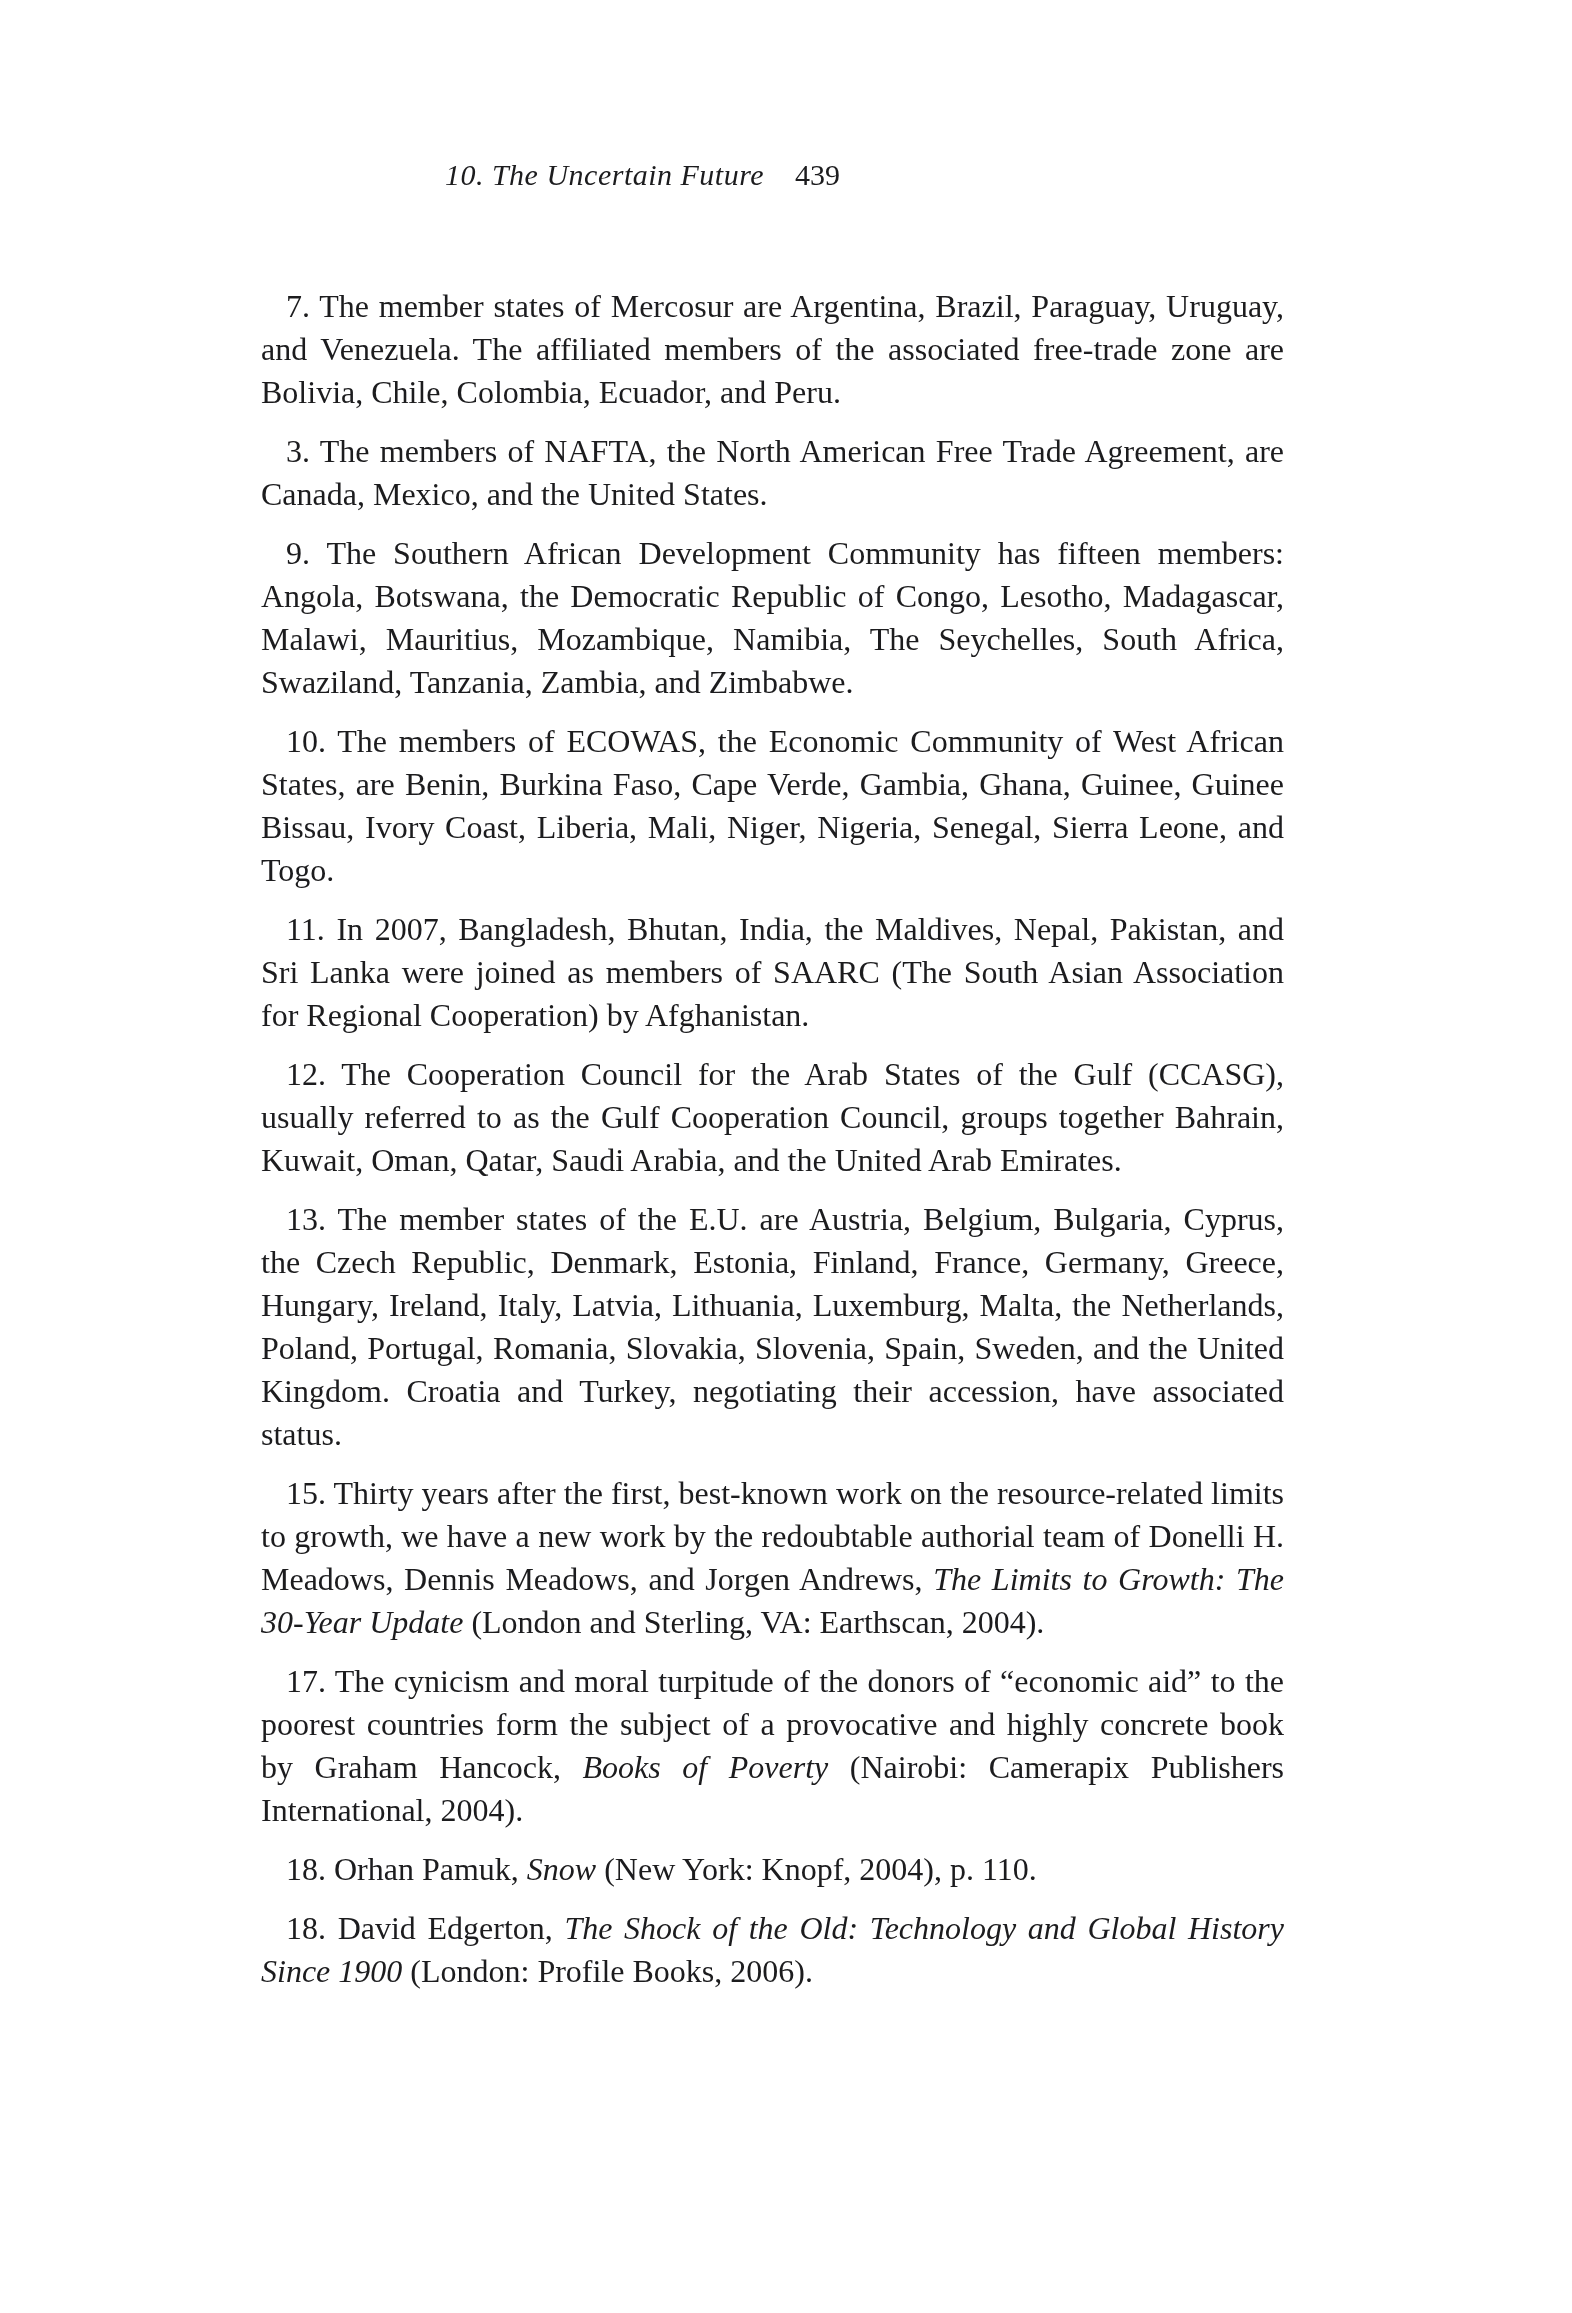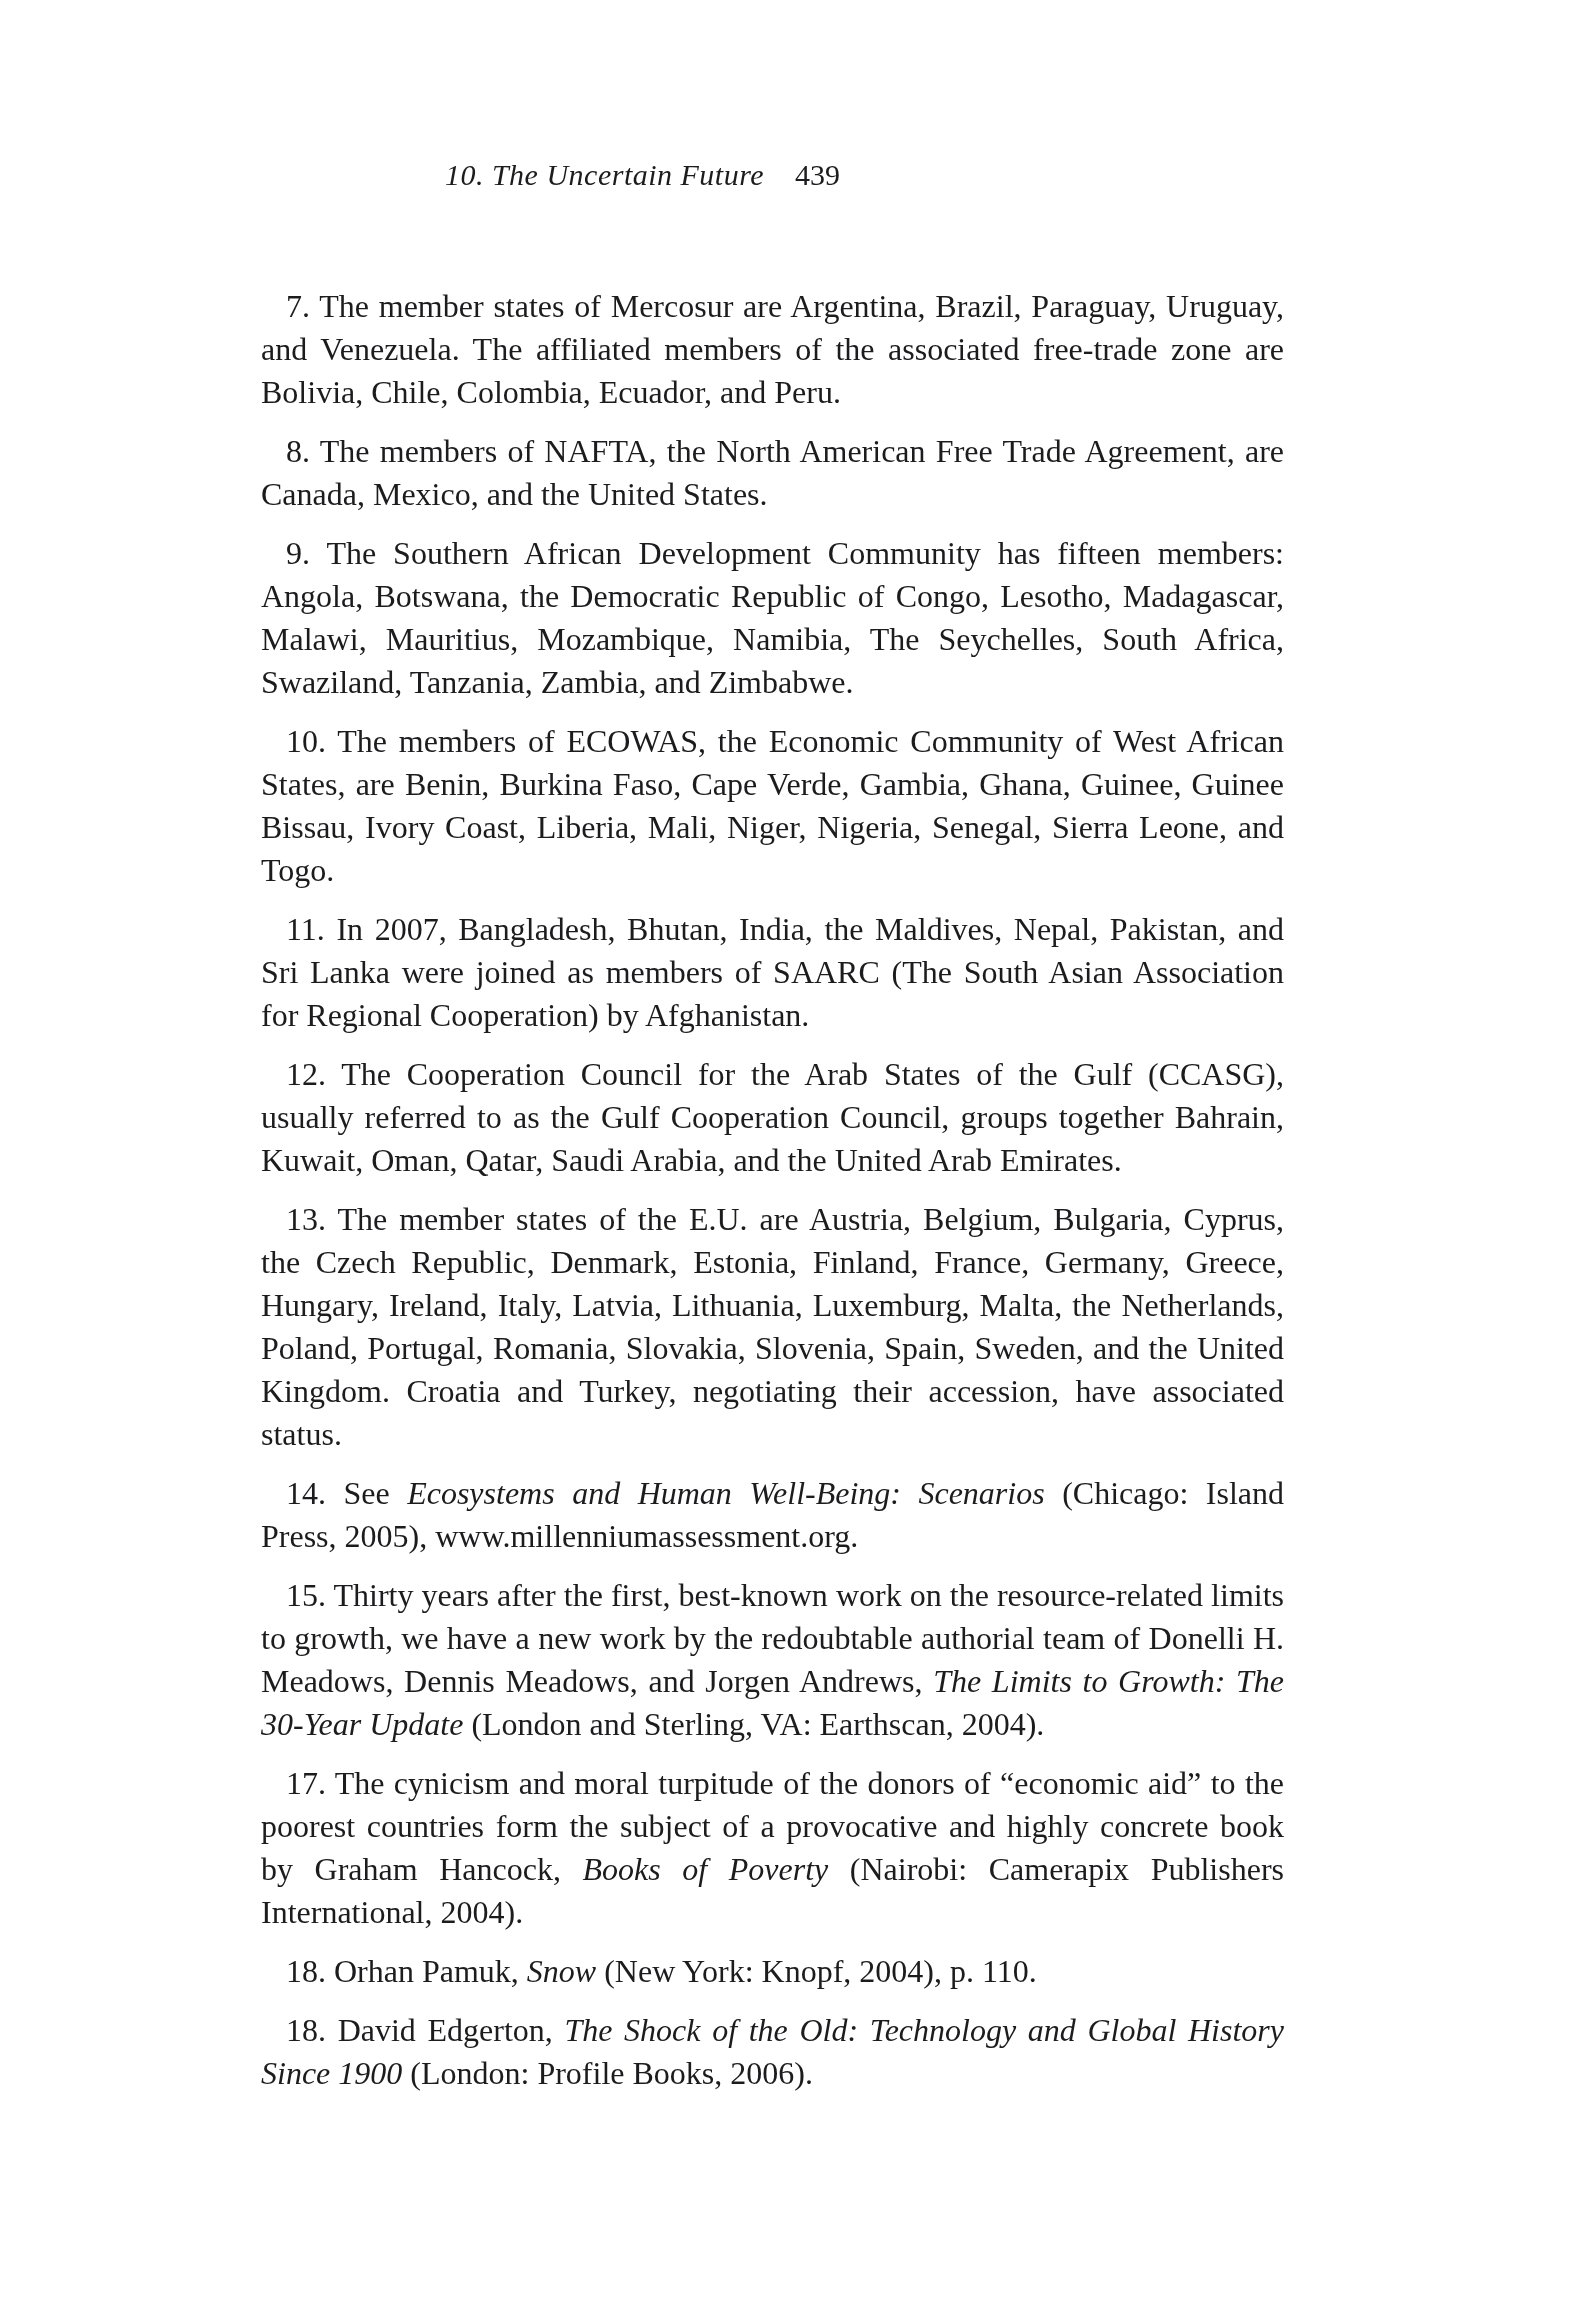--- a/index.html
+++ b/index.html
@@ -56,27 +56,26 @@
 <body>
 
 <div class="page">
 
   <div class="running-header">
     <span class="chapter-title">10. The Uncertain Future</span><span class="page-number">439</span>
   </div>
 
   <div class="endnotes">
       <p class="endnote"><span>7. The member states of Mercosur are Argentina, Brazil, Paraguay, Uruguay, and Venezuela. The affiliated members of the associated free-trade zone are Bolivia, Chile, Colombia, Ecuador, and Peru.</span></p>
-      <p class="endnote"><span>8. The members of NAFTA, the North American Free Trade Agreement, are Canada, Mexico, and the United States.</span></p>
+      <p class="endnote"><span>3. The members of NAFTA, the North American Free Trade Agreement, are Canada, Mexico, and the United States.</span></p>
       <p class="endnote"><span>9. The Southern African Development Community has fifteen members: Angola, Botswana, the Democratic Republic of Congo, Lesotho, Madagascar, Malawi, Mauritius, Mozambique, Namibia, The Seychelles, South Africa, Swaziland, Tanzania, Zambia, and Zimbabwe.</span></p>
       <p class="endnote"><span>10. The members of ECOWAS, the Economic Community of West African States, are Benin, Burkina Faso, Cape Verde, Gambia, Ghana, Guinee, Guinee Bissau, Ivory Coast, Liberia, Mali, Niger, Nigeria, Senegal, Sierra Leone, and Togo.</span></p>
       <p class="endnote"><span>11. In 2007, Bangladesh, Bhutan, India, the Maldives, Nepal, Pakistan, and Sri Lanka were joined as members of SAARC (The South Asian Association for Regional Cooperation) by Afghanistan.</span></p>
       <p class="endnote"><span>12. The Cooperation Council for the Arab States of the Gulf (CCASG), usually referred to as the Gulf Cooperation Council, groups together Bahrain, Kuwait, Oman, Qatar, Saudi Arabia, and the United Arab Emirates.</span></p>
       <p class="endnote"><span>13. The member states of the E.U. are Austria, Belgium, Bulgaria, Cyprus, the Czech Republic, Denmark, Estonia, Finland, France, Germany, Greece, Hungary, Ireland, Italy, Latvia, Lithuania, Luxemburg, Malta, the Netherlands, Poland, Portugal, Romania, Slovakia, Slovenia, Spain, Sweden, and the United Kingdom. Croatia and Turkey, negotiating their accession, have associated status.</span></p>
-      <p class="endnote"><span>14. See </span><em>Ecosystems and Human Well-Being: Scenarios</em><span> (Chicago: Island Press, 2005), www.millenniumassessment.org.</span></p>
       <p class="endnote"><span>15. Thirty years after the first, best-known work on the resource-related limits to growth, we have a new work by the redoubtable authorial team of Donelli H. Meadows, Dennis Meadows, and Jorgen Andrews, </span><em>The Limits to Growth: The 30-Year Update</em><span> (London and Sterling, VA: Earthscan, 2004).</span></p>
       <p class="endnote"><span>17. The cynicism and moral turpitude of the donors of “economic aid” to the poorest countries form the subject of a provocative and highly concrete book by Graham Hancock, </span><em>Books of Poverty</em><span> (Nairobi: Camerapix Publishers International, 2004).</span></p>
       <p class="endnote"><span>18. Orhan Pamuk, </span><em>Snow</em><span> (New York: Knopf, 2004), p. 110.</span></p>
       <p class="endnote"><span>18. David Edgerton, </span><em>The Shock of the Old: Technology and Global History Since 1900</em><span> (London: Profile Books, 2006).</span></p>
     </div>
 
 </div>
 
 
 </body></html>

